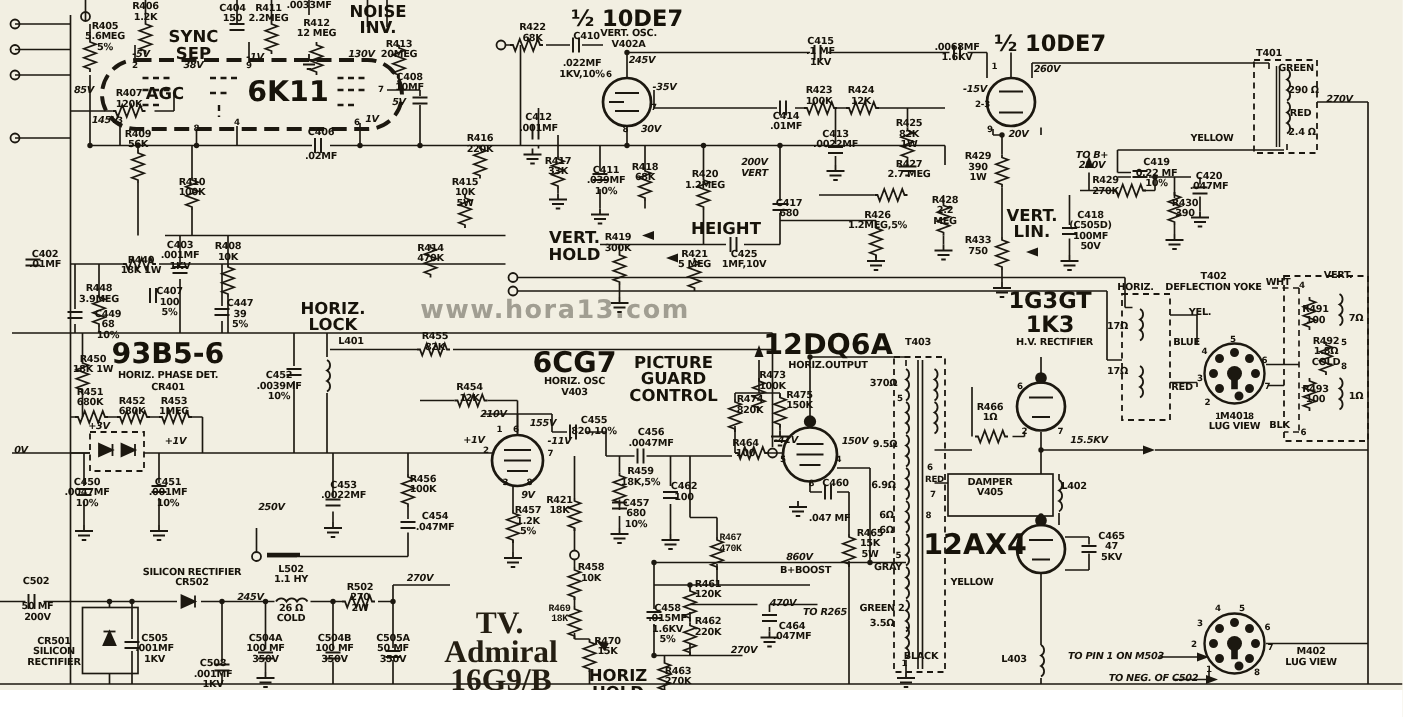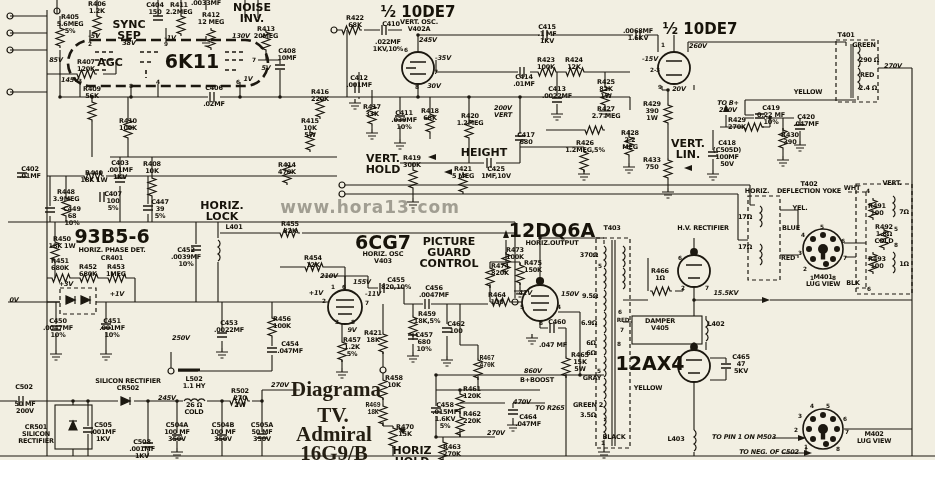--- a/index.html
+++ b/index.html
@@ -417,21 +417,21 @@
       <span class="ann volt" style="left: 94px; top: 33px;">-5V</span>
       <span class="ann volt" style="left: 129px; top: 40px;">38V</span>
       <span class="ann volt" style="left: 170px; top: 35px;">-1V</span>
       <span class="ann volt" style="left: 241px; top: 33px;">130V</span>
       <span class="ann volt" style="left: 56px; top: 57px;">85V</span>
       <span class="ann volt" style="left: 70px; top: 77px;">145V</span>
       <span class="ann volt" style="left: 248px; top: 76px;">1V</span>
       <span class="ann volt" style="left: 266px; top: 65px;">5V</span>
       <span class="ann " style="left: 266px; top: 26px;">R413
 20MEG</span>
-      <span class="ann " style="left: 287px; top: 48px;">C408
+      <span class="ann " style="left: 273px; top: 48px;">C408
 10MF</span>
       <span class="ann " style="left: 320px; top: 89px;">R416
 220K</span>
       <span class="ann " style="left: 310px; top: 118px;">R415
 10K
 5W</span>
       <span class="ann " style="left: 287px; top: 162px;">R414
 470K</span>
       <span class="ann " style="left: 86px; top: 59px;">R407
 120K</span>
@@ -671,20 +671,22 @@
       <span class="ann " style="left: 588px; top: 402px;">GREEN 2</span>
       <span class="ann " style="left: 588px; top: 412px;">3.5Ω</span>
       <span class="ann " style="left: 614px; top: 434px;">BLACK</span>
       <span class="ann pin" style="left: 623px; top: 317px;">RED</span>
       <span class="ann pin" style="left: 600px; top: 263px;">5</span>
       <span class="ann pin" style="left: 620px; top: 309px;">6</span>
       <span class="ann pin" style="left: 622px; top: 327px;">7</span>
       <span class="ann pin" style="left: 619px; top: 341px;">8</span>
       <span class="ann pin" style="left: 599px; top: 368px;">5</span>
       <span class="ann pin" style="left: 603px; top: 440px;">1</span>
+      <span class="ann big" style="left: 700px; top: 192px;">1G3GT
+1K3</span>
       <span class="ann sub" style="left: 703px; top: 225px;">H.V. RECTIFIER</span>
       <span class="ann " style="left: 660px; top: 268px;">R466
 1Ω</span>
       <span class="ann volt" style="left: 726px; top: 290px;">15.5KV</span>
       <span class="ann sub" style="left: 660px; top: 318px;">DAMPER
 V405</span>
       <span class="ann sub" style="left: 716px; top: 321px;">L402</span>
       <span class="ann giant" style="left: 650px; top: 353px;">12AX4</span>
       <span class="ann " style="left: 741px; top: 354px;">C465
 47
@@ -747,21 +749,20 @@
 100 MF
 350V</span>
       <span class="ann " style="left: 240px; top: 388px;">R502
 270
 2W</span>
       <span class="ann " style="left: 262px; top: 422px;">C505A
 50 MF
 350V</span>
       <span class="ann volt" style="left: 280px; top: 382px;">270V</span>
       <span class="ann volt" style="left: 181px; top: 335px;">250V</span>
-      <span class="ann dk" style="left: 336px; top: 378px;">Diagrama</span>
       <span class="ann dk" style="left: 333px; top: 404px;">TV.</span>
       <span class="ann dk" style="left: 334px; top: 423px;">Admiral</span>
       <span class="ann dk" style="left: 334px; top: 442px;">16G9/B</span>
       <span class="ann pin" style="left: 90px; top: 41px;">2</span>
       <span class="ann pin" style="left: 80px; top: 78px;">3</span>
       <span class="ann pin" style="left: 131px; top: 83px;">8</span>
       <span class="ann pin" style="left: 166px; top: 41px;">9</span>
       <span class="ann pin" style="left: 158px; top: 79px;">4</span>
       <span class="ann pin" style="left: 254px; top: 57px;">7</span>
       <span class="ann pin" style="left: 238px; top: 79px;">6</span>

